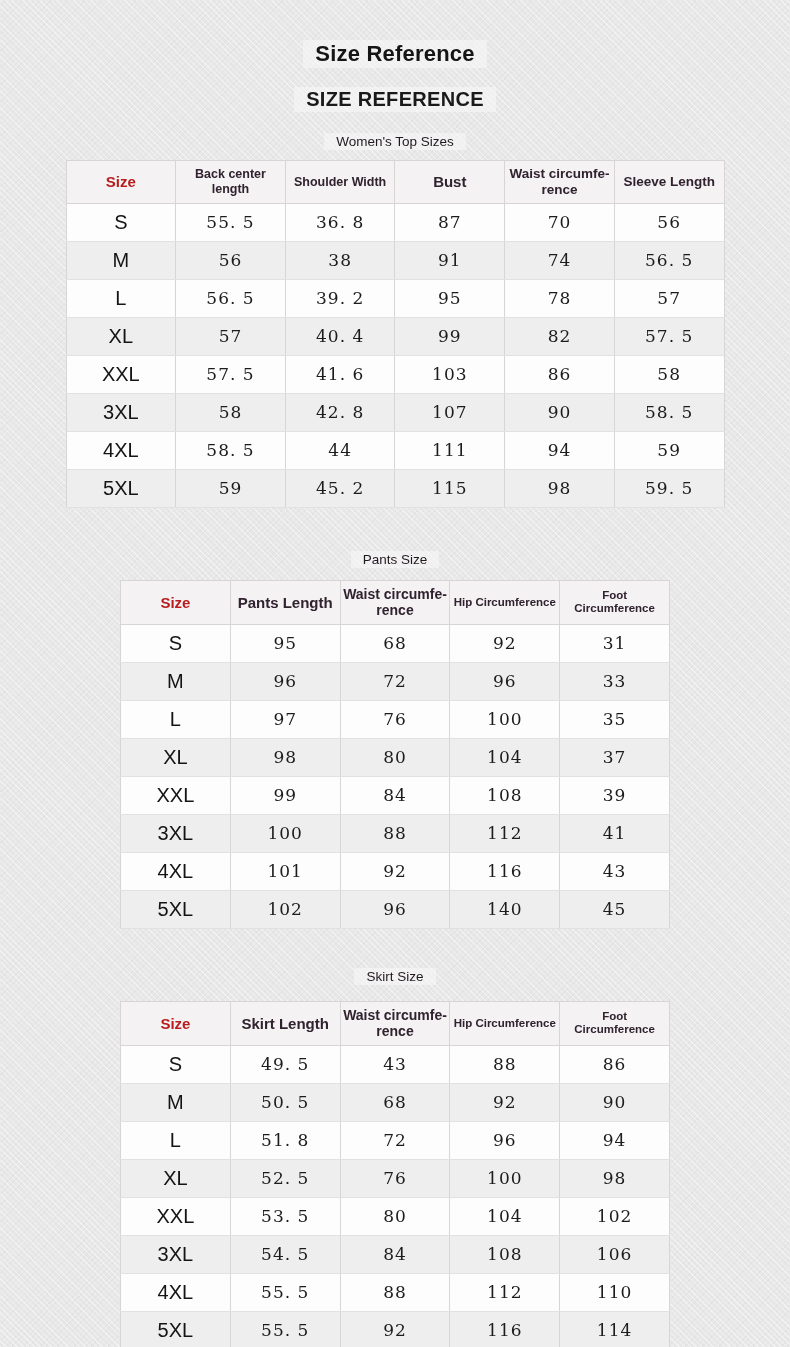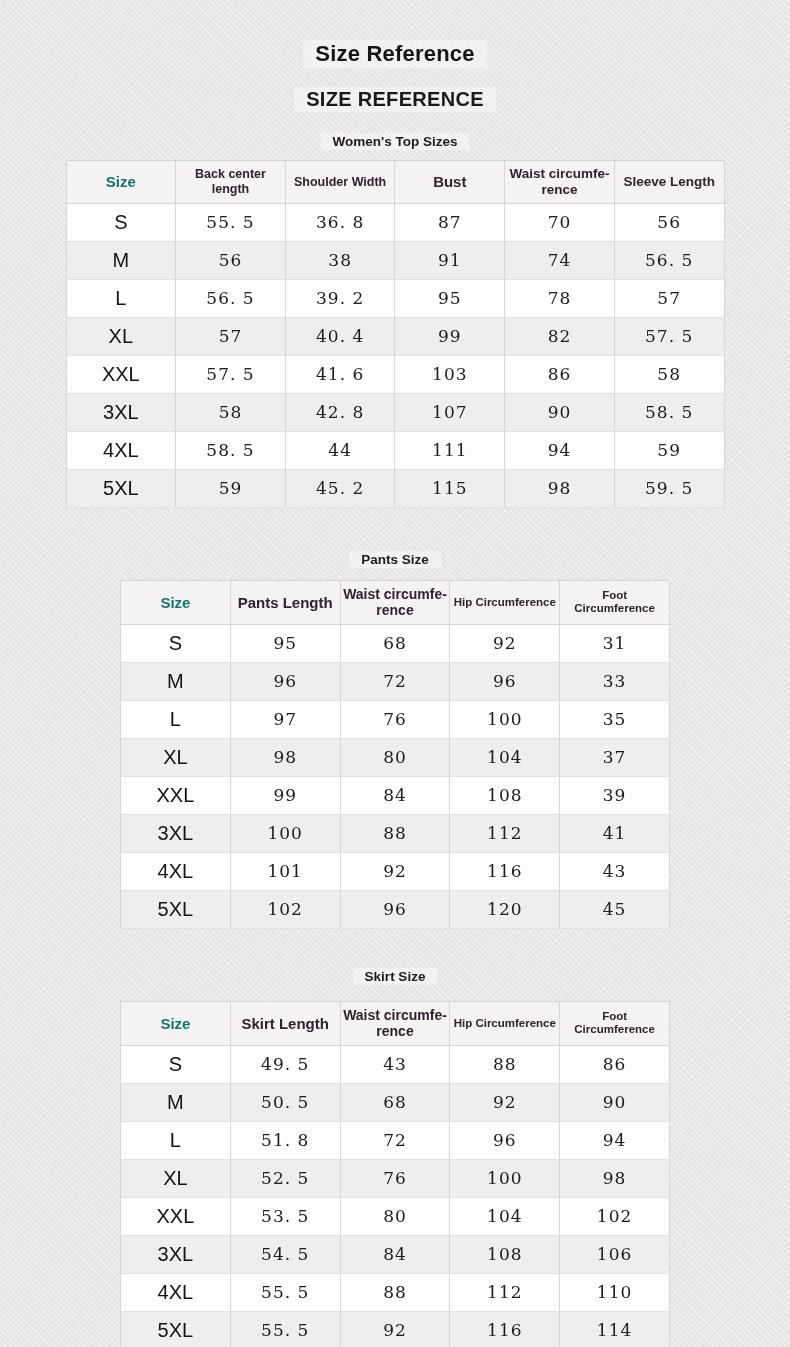--- a/index.html
+++ b/index.html
@@ -14,21 +14,21 @@
   }
   main{padding-top:40px;}
   h1,h2,h3{
     text-align:center;
     width:fit-content;
     background:rgba(247,246,247,0.65);
     padding:1px 12px;
   }
   h1{font-size:22px;font-weight:700;margin:0 auto;color:#151515;letter-spacing:0.2px;}
   h2{font-size:20px;font-weight:700;margin:19px auto 0;color:#1a1a1a;letter-spacing:0.3px;}
-  h3{font-size:13.5px;font-weight:700;color:#201a20;}
+  h3{font-size:13.5px;font-weight:400;color:#201a20;}
   section.first h3{margin:21px auto 10px;}
   section.gap-lg h3{margin:43px auto 12px;}
   section.gap-md h3{margin:39px auto 16px;}
   table{
     border-collapse:collapse;
     margin:0 auto;
     table-layout:fixed;
     border:1px solid #d8d5d6;
   }
   table.wide{width:659px;}
@@ -37,21 +37,21 @@
     background:#f4f2f3;
     color:#30222e;
     font-weight:700;
     font-size:13px;
     line-height:1.18;
     padding:5px 2px;
     border:1px solid #d8d5d6;
     white-space:pre-line;
     height:28px;
   }
-  th:first-child{color:#0f766e;}
+  th:first-child{color:#b91c1c;}
   td{
     height:35px;
     text-align:center;
     vertical-align:middle;
     border-left:1px solid #d8d5d6;
     border-right:1px solid #d8d5d6;
     border-bottom:1px solid #e2e0e1;
     font-family:"DejaVu Serif", serif;
     font-size:17px;
     letter-spacing:1px;
@@ -225,21 +225,21 @@
               <td class="size-label">4XL</td>
               <td>101</td>
               <td>92</td>
               <td>116</td>
               <td>43</td>
             </tr>
             <tr>
               <td class="size-label">5XL</td>
               <td>102</td>
               <td>96</td>
-              <td>120</td>
+              <td>140</td>
               <td>45</td>
             </tr>
           </tbody>
         </table>
       </section>
       <section class="gap-md">
         <h3>Skirt Size</h3>
         <table class="narrow t2">
           <thead>
             <tr>

